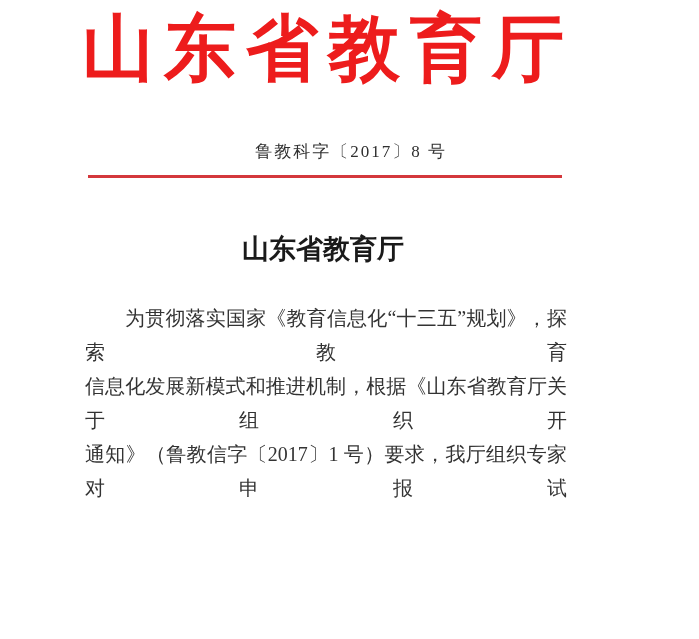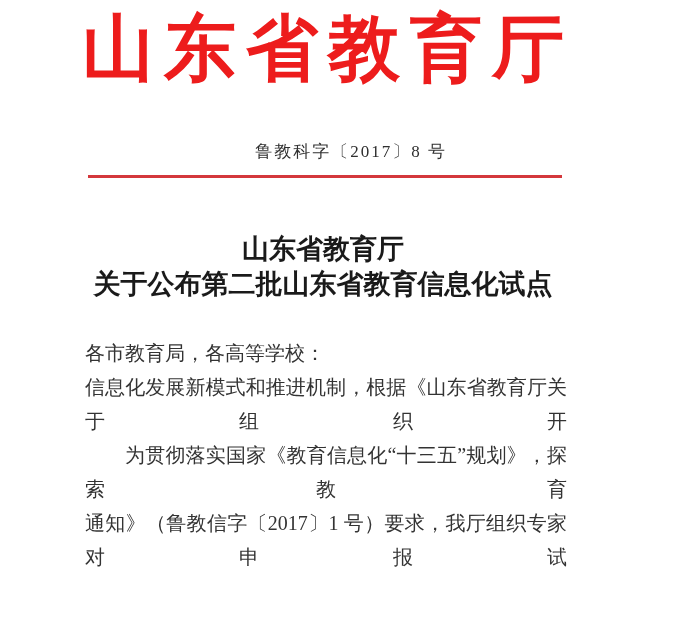--- a/index.html
+++ b/index.html
@@ -69,24 +69,22 @@
 <div class="page">
 
   <div class="agency-header">山东省教育厅</div>
 
   <div class="doc-number">鲁教科字〔2017〕8 号</div>
 
   <div class="red-rule"></div>
 
   <div class="doc-title">
     <div>山东省教育厅</div>
-    <div>关于公布第二批山东省教育信息化试点</div>
   </div>
 
   <div class="body-text">
-    <div class="line">各市教育局，各高等学校：</div>
+    <div class="line justify indent">为贯彻落实国家《教育信息化“十三五”规划》，探索教育</div>
     <div class="line justify">信息化发展新模式和推进机制，根据《山东省教育厅关于组织开</div>
-    <div class="line justify indent">为贯彻落实国家《教育信息化“十三五”规划》，探索教育</div>
     <div class="line justify">通知》（鲁教信字〔2017〕1 号）要求，我厅组织专家对申报试</div>
 
   </div>
 
 </div>
 
 </body></html>

